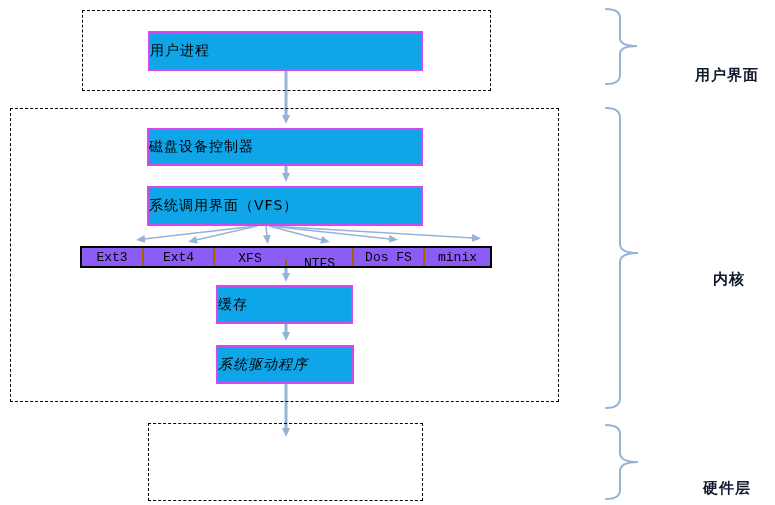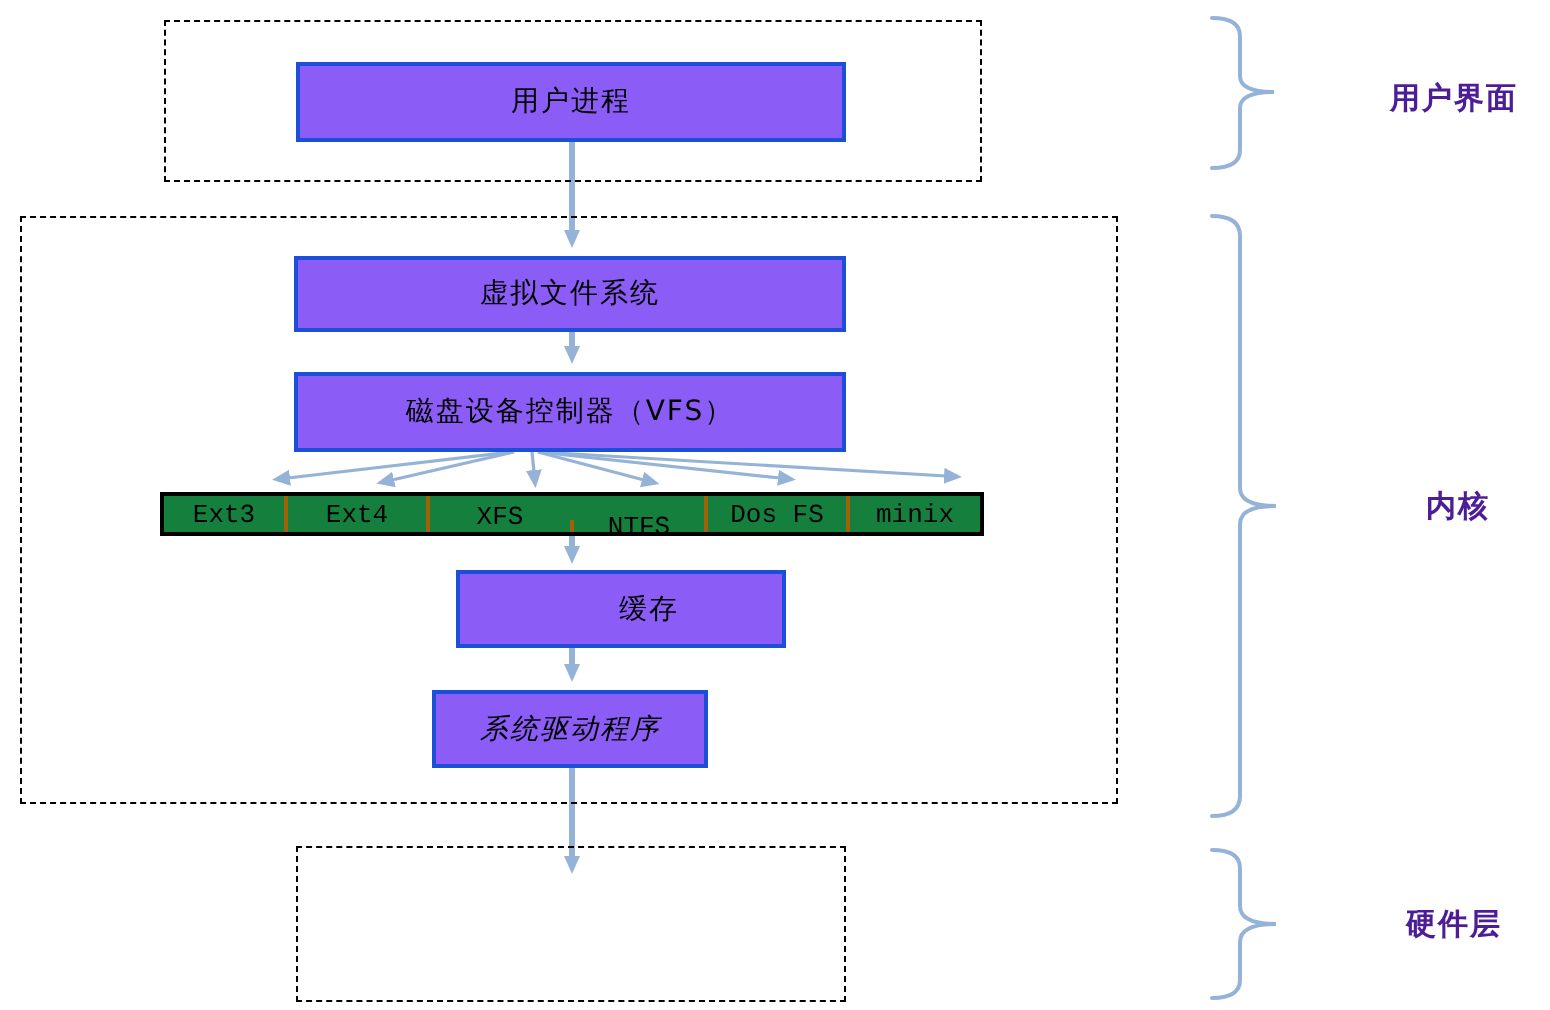--- a/index.html
+++ b/index.html
@@ -4,39 +4,39 @@
 <style>
   html,body{margin:0;padding:0;background:#fff;}
   #canvas{
     position:relative;width:775px;height:505px;background:#ffffff;
     font-family:"DejaVu Sans","Liberation Sans",sans-serif;overflow:hidden;
   }
   .dashed-group{
     position:absolute;border:1px dashed #000;background:transparent;
   }
   .node{
-    position:absolute;border:2px solid #1d4ed8;background:#8b5cf6;
-    display:flex;align-items:center;justify-content:center;
+    position:absolute;border:2px solid #d946ef;background:#0ea5e9;
+    display:flex;align-items:center;
     font-size:14px;color:#000;letter-spacing:1px;white-space:nowrap;
   }
   .fs-row{
-    position:absolute;border:2px solid #000;background:#15803d;
+    position:absolute;border:2px solid #000;background:#8b5cf6;
     display:flex;align-items:stretch;
   }
   .fs-cell{
     display:flex;align-items:center;justify-content:center;
     font-family:"Liberation Mono","DejaVu Sans Mono",monospace;
     font-size:13px;color:#000;border-left:2px solid #a16207;
   }
   .fs-cell:first-child{border-left:none;}
   .fs-c0{width:60px;} .fs-c1{width:69px;} .fs-c2{width:70px;align-items:flex-end;}
   .fs-c3{width:65px;margin-top:12px;} .fs-c4{width:69px;} .fs-c5{flex:1;}
   .layer-label{
-    position:absolute;font-size:15px;font-weight:bold;color:#4c1d95;
-    white-space:nowrap;letter-spacing:1px;
+    position:absolute;font-size:15px;font-weight:bold;color:#0f172a;
+    white-space:nowrap;letter-spacing:1px;margin-top:26px;
   }
   svg.overlay{position:absolute;left:0;top:0;width:775px;height:505px;pointer-events:none;}
 </style>
 </head>
 <body>
 
 <div id="canvas">
 
   <svg class="overlay" viewBox="0 0 775 505" xmlns="http://www.w3.org/2000/svg">
     <defs>
@@ -70,25 +70,25 @@
   </svg>
 
   <div class="dashed-group" style="left:82px;top:10px;width:407px;height:79px;"></div>
   <div class="node" style="left:148px;top:31px;width:271px;height:36px;">
     <span>用户进程</span>
   </div>
 
   <div class="dashed-group" style="left:10px;top:108px;width:547px;height:292px;"></div>
 
   <div class="node" style="left:147px;top:128px;width:272px;height:34px;">
-    <span>虚拟文件系统</span>
+    <span>磁盘设备控制器</span>
   </div>
 
   <div class="node" style="left:147px;top:186px;width:272px;height:36px;">
-    <span>磁盘设备控制器（VFS）</span>
+    <span>系统调用界面（VFS）</span>
   </div>
 
   <div class="fs-row" style="left:80px;top:246px;width:408px;height:18px;">
     <div class="fs-cell fs-c0">
         <span>Ext3</span>
       </div>
     <div class="fs-cell fs-c1">
         <span>Ext4</span>
       </div>
     <div class="fs-cell fs-c2">
@@ -98,21 +98,21 @@
         <span>NTFS</span>
       </div>
     <div class="fs-cell fs-c4">
         <span>Dos FS</span>
       </div>
     <div class="fs-cell fs-c5">
         <span>minix</span>
       </div>
   </div>
 
-  <div class="node" style="left:228px;top:285px;width:133px;height:35px;padding-left:28px;">
+  <div class="node" style="left:216px;top:285px;width:133px;height:35px;">
     <span>缓存</span>
   </div>
 
   <div class="node" style="left:216px;top:345px;width:134px;height:35px;font-style:italic;">
     <span>系统驱动程序</span>
   </div>
 
   <div class="dashed-group" style="left:148px;top:423px;width:273px;height:76px;"></div>
 
   <div class="layer-label" style="left:695px;top:40px;">用户界面</div>

